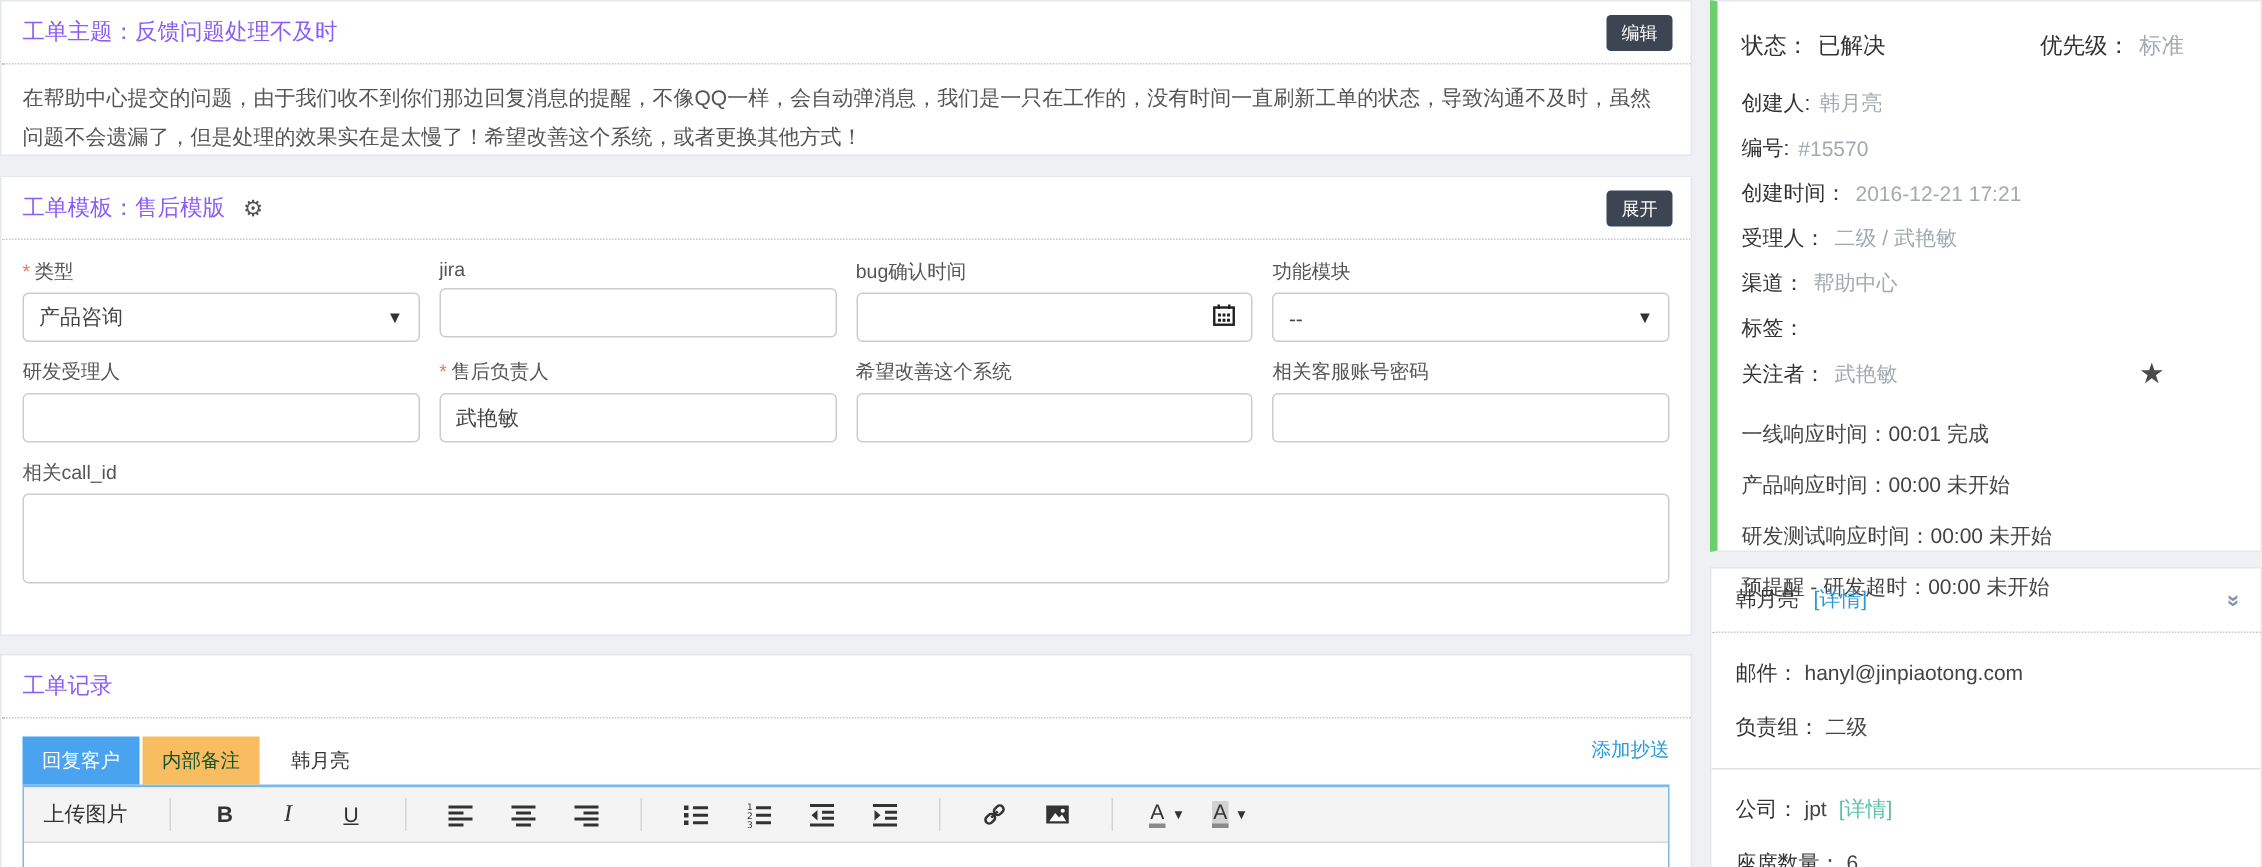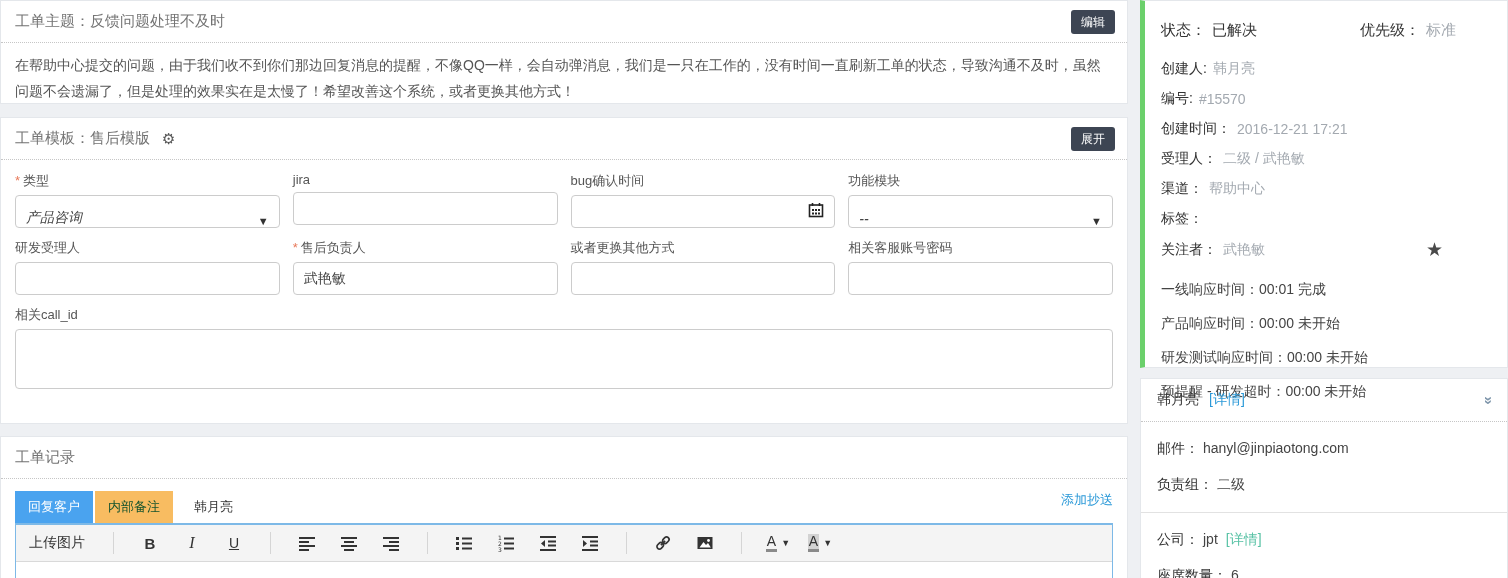--- a/index.html
+++ b/index.html
@@ -6,35 +6,35 @@
   html,body { width:1508px; height:578px; }
   body {
     position:relative; overflow:hidden;
     background:#eef0f3;
     font-family:"Liberation Sans","DejaVu Sans",sans-serif;
     color:#333;
   }
   .main { position:absolute; left:0; top:0; width:1128px; }
   .card { background:#fff; border:1px solid #e4e7eb; }
   .card-header { height:42px; display:flex; align-items:center; padding:0 12px 0 14px; border-bottom:1px dotted #c6c6c6; }
-  .card-title { font-size:15px; color:#737373;text-align:right; }
+  .card-title { font-size:15px; color:#8b5cf6;text-align:right; }
   .dark-btn { margin-left:auto; background:#3d4553; color:#fff; font-size:12px; line-height:1; padding:6px 10px; border-radius:3px; border:none; cursor:pointer; }
   .gear { color:#555; margin-left:12px; font-size:15px; cursor:pointer; }
 
   .card-subject { height:104px; }
   .desc { padding:9px 14px; font-size:14px; color:#555; line-height:26px; }
 
   .card-template { margin-top:13px; height:307px; overflow:hidden; }
   .form { padding:12px 14px 0; }
   .form-row { display:grid; grid-template-columns:repeat(4,1fr); column-gap:13px; margin-bottom:11px; }
   .f-label { display:block; font-size:13px; color:#555; margin-bottom:5px; }
   .req { color:#e8795a; margin-right:3px; }
   .f-box { width:100%; height:33px; border:1px solid #ccc; border-radius:4px; background:#fff; font-size:14px; color:#444; padding:0 10px; }
   .f-input { outline:none; }
-  .f-select { display:flex; align-items:flex-end; justify-content:space-between; cursor:pointer;font-style:italic; }
+  .f-select { display:flex; align-items:center; justify-content:space-between; cursor:pointer; }
   .caret { font-size:11px; color:#333; }
   .f-date { display:flex; align-items:center; justify-content:space-between; }
   .full { grid-column:1 / -1; }
   .f-area { width:100%; height:60px; border:1px solid #ccc; border-radius:4px; resize:none; font-size:14px; padding:6px 10px; font-family:inherit; outline:none; }
 
   .card-records { margin-top:12px; height:600px; }
   .tabs-row { display:flex; align-items:flex-start; margin:12px 14px 0; border-bottom:2px solid #7db9e7; }
   .tab { font-size:13px; padding:7px 13px; cursor:pointer; color:#333; }
   .tab-active { background:#4aa3ef; color:#fff; }
   .tab-note { background:#f8bc61; color:#14532d; margin-left:2px; }
@@ -137,21 +137,21 @@
       <div class="form-row">
         <div>
           <span class="f-label">研发受理人</span>
           <input class="f-box f-input" value="" style="">
         </div>
         <div>
           <span class="f-label"><span class="req">*</span><span>售后负责人</span></span>
           <input class="f-box f-input" value="武艳敏" style="">
         </div>
         <div>
-          <span class="f-label">或者更换其他方式</span>
+          <span class="f-label">希望改善这个系统</span>
           <input class="f-box f-input" value="" style="">
         </div>
         <div>
           <span class="f-label">相关客服账号密码</span>
           <input class="f-box f-input" value="" style="">
         </div>
       </div>
       <div class="form-row">
         <div class="full">
           <span class="f-label">相关call_id</span>

